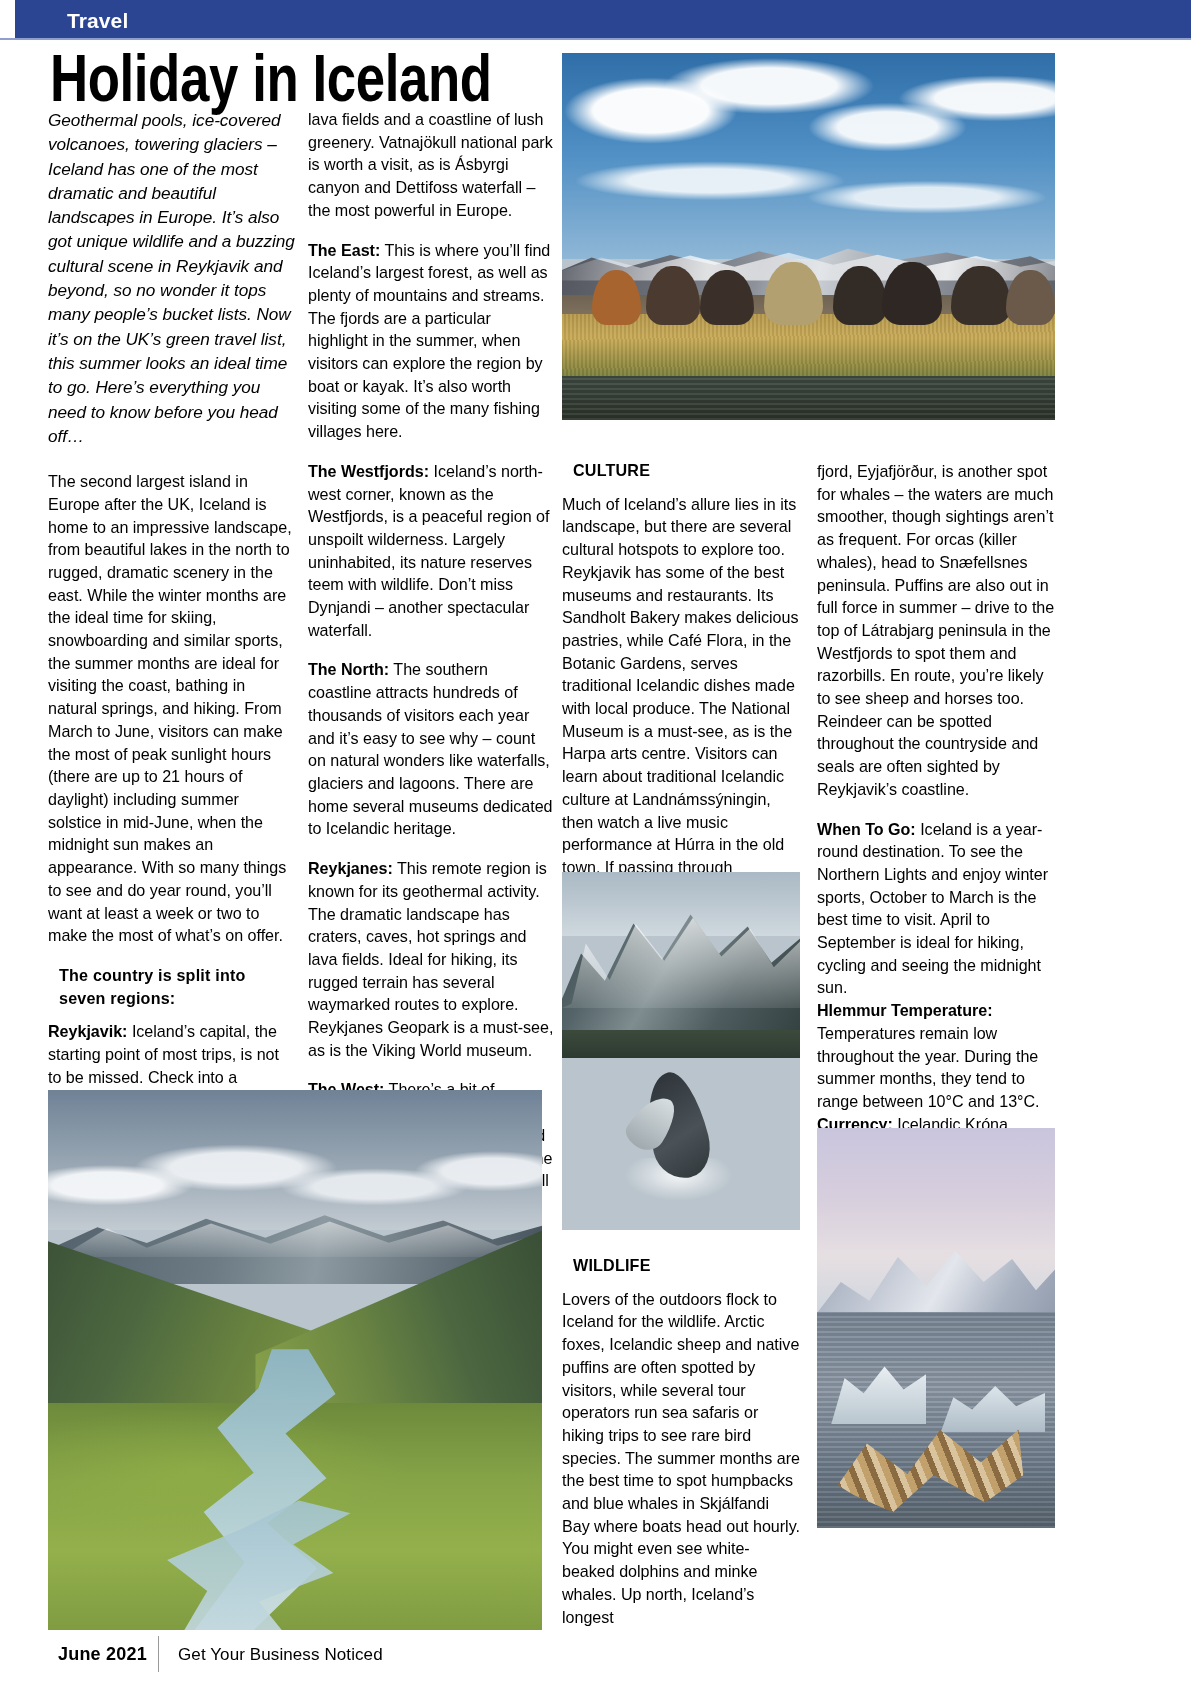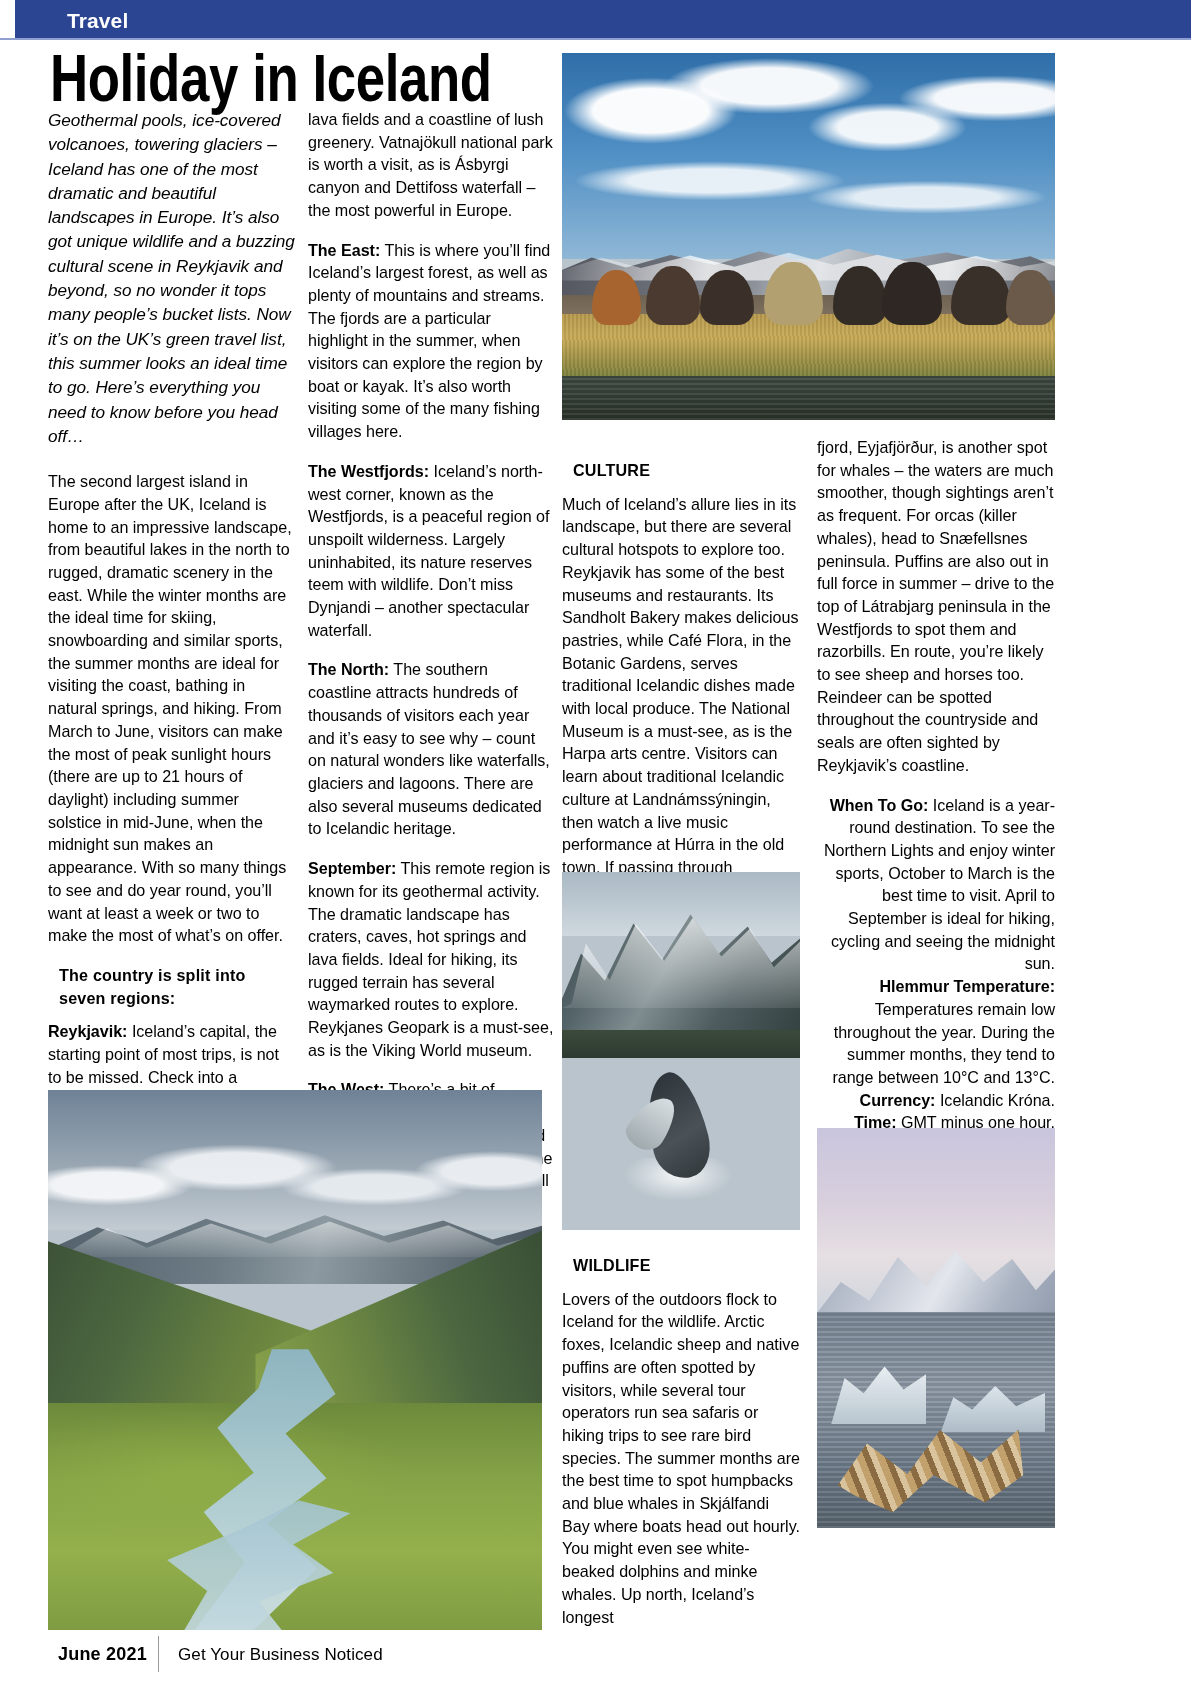--- a/index.html
+++ b/index.html
@@ -56,38 +56,38 @@
     transform-origin: left top;
     white-space: nowrap;
     color: #000;
   }
 
   
   .col { position: absolute; }
   .col1 { left: 48px;  top: 108px; width: 247px; }
   .col2 { left: 308px; top: 108px; width: 247px; }
   .col3 { left: 562px; top: 448px; width: 238px; }
-  .col4 { left: 817px; top: 436px; width: 238px; }
+  .col4 { left: 817px; top: 460px; width: 238px; }
 
   
   .standfirst {
     font-style: italic;
     font-size: 17.2px;
     line-height: 24.3px;
     letter-spacing: -0.05px;
     margin: 0 0 22px 0;
   }
   p.body {
     font-size: 16.1px;
     line-height: 22.7px;
     margin: 0 0 17px 0;
     letter-spacing: -0.02px;
     text-align: left;
   }
-  p.body.tight { margin-bottom: 0; text-align: right; }
+  p.body.tight { margin-bottom: 0; }
   p.body:last-child { margin-bottom: 0; }
   b, .b { font-weight: bold; }
   .sechead {
     font-size: 16.1px;
     line-height: 22.7px;
     font-weight: bold;
     margin: 11px;
     letter-spacing: .2px;
   }
   .italic-note {
@@ -333,22 +333,22 @@
   <p class="body">The second largest island in Europe after the UK, Iceland is home to an impressive landscape, from beautiful lakes in the north to rugged, dramatic scenery in the east. While the winter months are the ideal time for skiing, snowboarding and similar sports, the summer months are ideal for visiting the coast, bathing in natural springs, and hiking. From March to June, visitors can make the most of peak sunlight hours (there are up to 21 hours of daylight) including summer solstice in mid-June, when the midnight sun makes an appearance. With so many things to see and do year round, you’ll want at least a week or two to make the most of what’s on offer.</p>
   <p class="sechead">The country is split into seven regions:</p>
   <p class="body"><b class="b">Reykjavik:</b><span> Iceland’s capital, the starting point of most trips, is not to be missed. Check into a guesthouse or hotel to experience a culture and history which dates back to Viking times.</span></p>
   <p class="body"><b class="b">The North:</b><span> An area of true contrasts, the north brims with mile-long valleys, mountains,</span></p>
 </div>
 
 <div class="col col2">
   <p class="body">lava fields and a coastline of lush greenery. Vatnajökull national park is worth a visit, as is Ásbyrgi canyon and Dettifoss waterfall – the most powerful in Europe.</p>
   <p class="body"><b class="b">The East:</b><span> This is where you’ll find Iceland’s largest forest, as well as plenty of mountains and streams. The fjords are a particular highlight in the summer, when visitors can explore the region by boat or kayak. It’s also worth visiting some of the many fishing villages here.</span></p>
   <p class="body"><b class="b">The Westfjords:</b><span> Iceland’s north-west corner, known as the Westfjords, is a peaceful region of unspoilt wilderness. Largely uninhabited, its nature reserves teem with wildlife. Don’t miss Dynjandi – another spectacular waterfall.</span></p>
-  <p class="body"><b class="b">The North:</b><span> The southern coastline attracts hundreds of thousands of visitors each year and it’s easy to see why – count on natural wonders like waterfalls, glaciers and lagoons. There are also several museums dedicated to Icelandic heritage.</span></p>
-  <p class="body"><b class="b">September:</b><span> This remote region is known for its geothermal activity. The dramatic landscape has craters, caves, hot springs and lava fields. Ideal for hiking, its rugged terrain has several waymarked routes to explore. Reykjanes Geopark is a must-see, as is the Viking World museum.</span></p>
+  <p class="body"><b class="b">The North:</b><span> The southern coastline attracts hundreds of thousands of visitors each year and it’s easy to see why – count on natural wonders like waterfalls, glaciers and lagoons. There are home several museums dedicated to Icelandic heritage.</span></p>
+  <p class="body"><b class="b">Reykjanes:</b><span> This remote region is known for its geothermal activity. The dramatic landscape has craters, caves, hot springs and lava fields. Ideal for hiking, its rugged terrain has several waymarked routes to explore. Reykjanes Geopark is a must-see, as is the Viking World museum.</span></p>
   <p class="body"><b class="b">The West:</b><span> There’s a bit of everything here, including volcanoes, waterfalls, wildlife and epic national parks. Don’t miss the mysterious volcano Snæfellsjökull which is the source of several ancient legends.</span></p>
 </div>
 
 <div class="col col3">
   <p class="sechead">CULTURE</p>
   <p class="body">Much of Iceland’s allure lies in its landscape, but there are several cultural hotspots to explore too. Reykjavik has some of the best museums and restaurants. Its Sandholt Bakery makes delicious pastries, while Café Flora, in the Botanic Gardens, serves traditional Icelandic dishes made with local produce. The National Museum is a must-see, as is the Harpa arts centre. Visitors can learn about traditional Icelandic culture at Landnámssýningin, then watch a live music performance at Húrra in the old town. If passing through Laugavegur in the south, be sure to stop off at Hlemmur Mathöll food hall which is known for its smørrebrød (rye bread) and Asian street food.</p>
 </div>
 
 <div class="photo" id="photo-whale">
   <div class="sky"></div>

